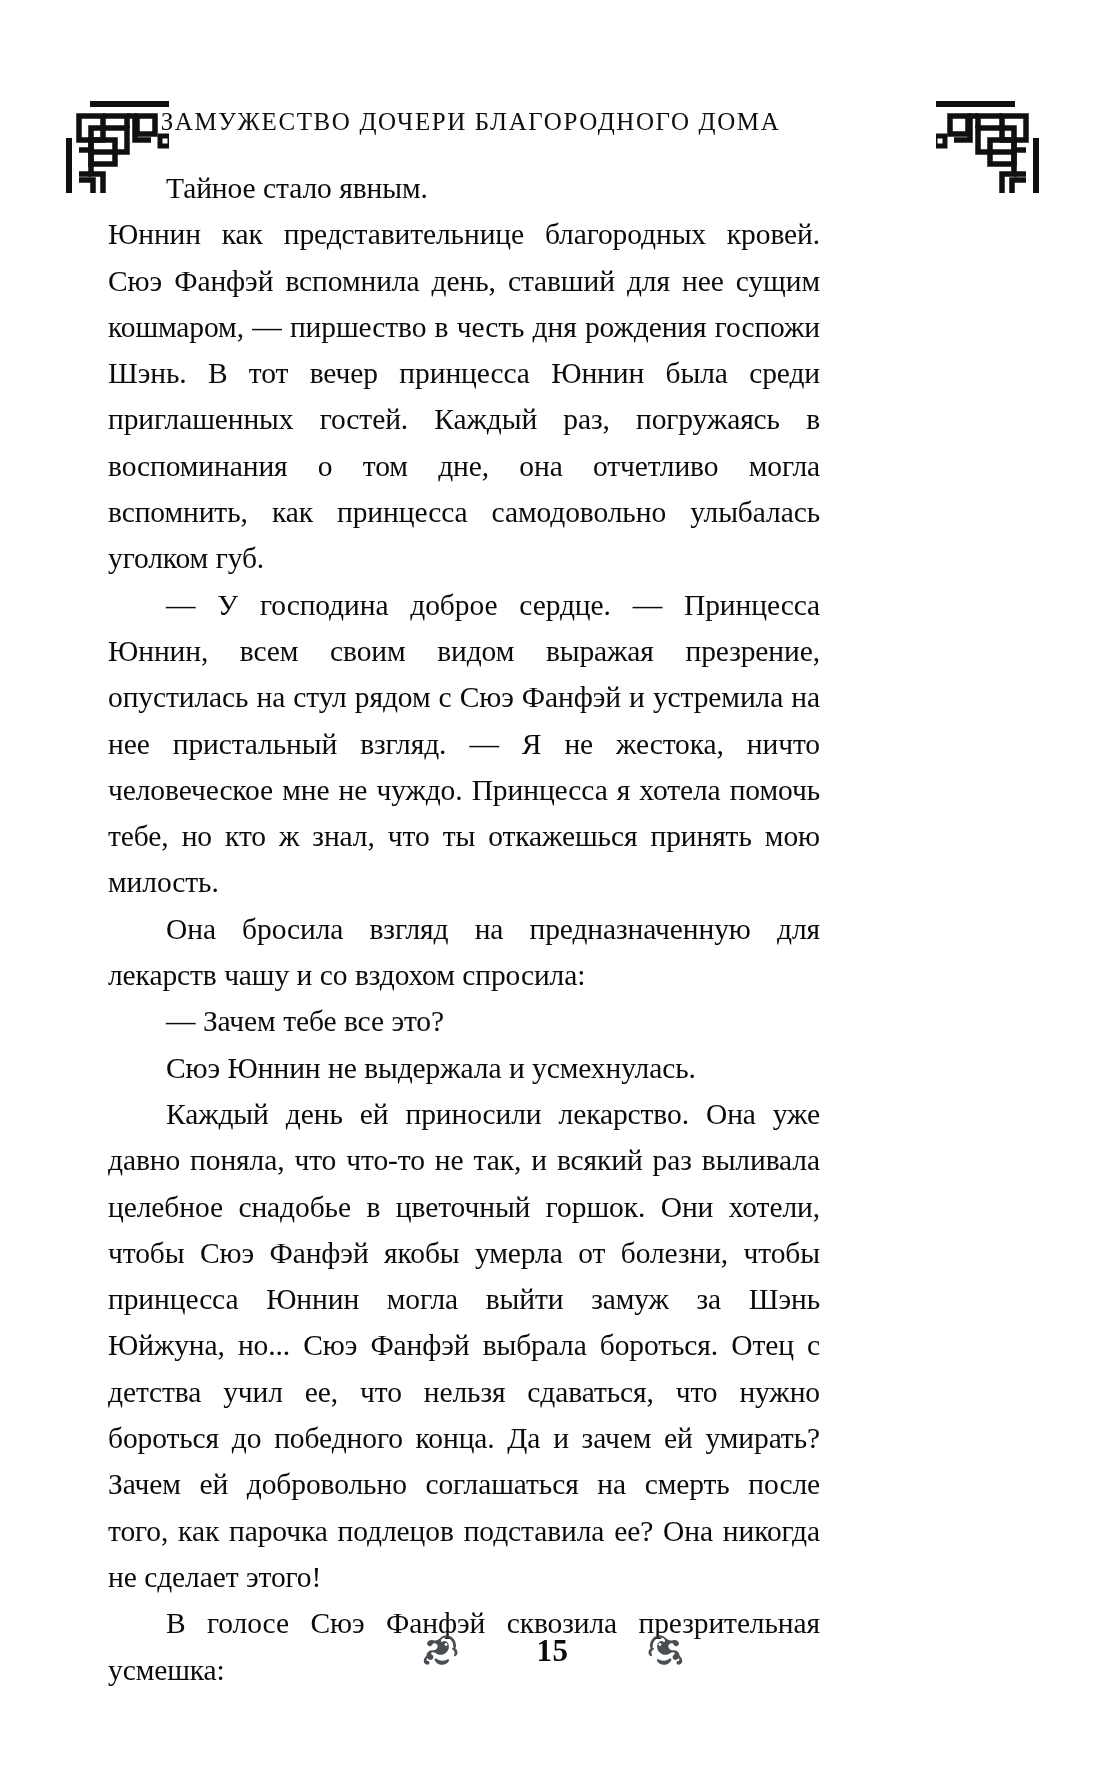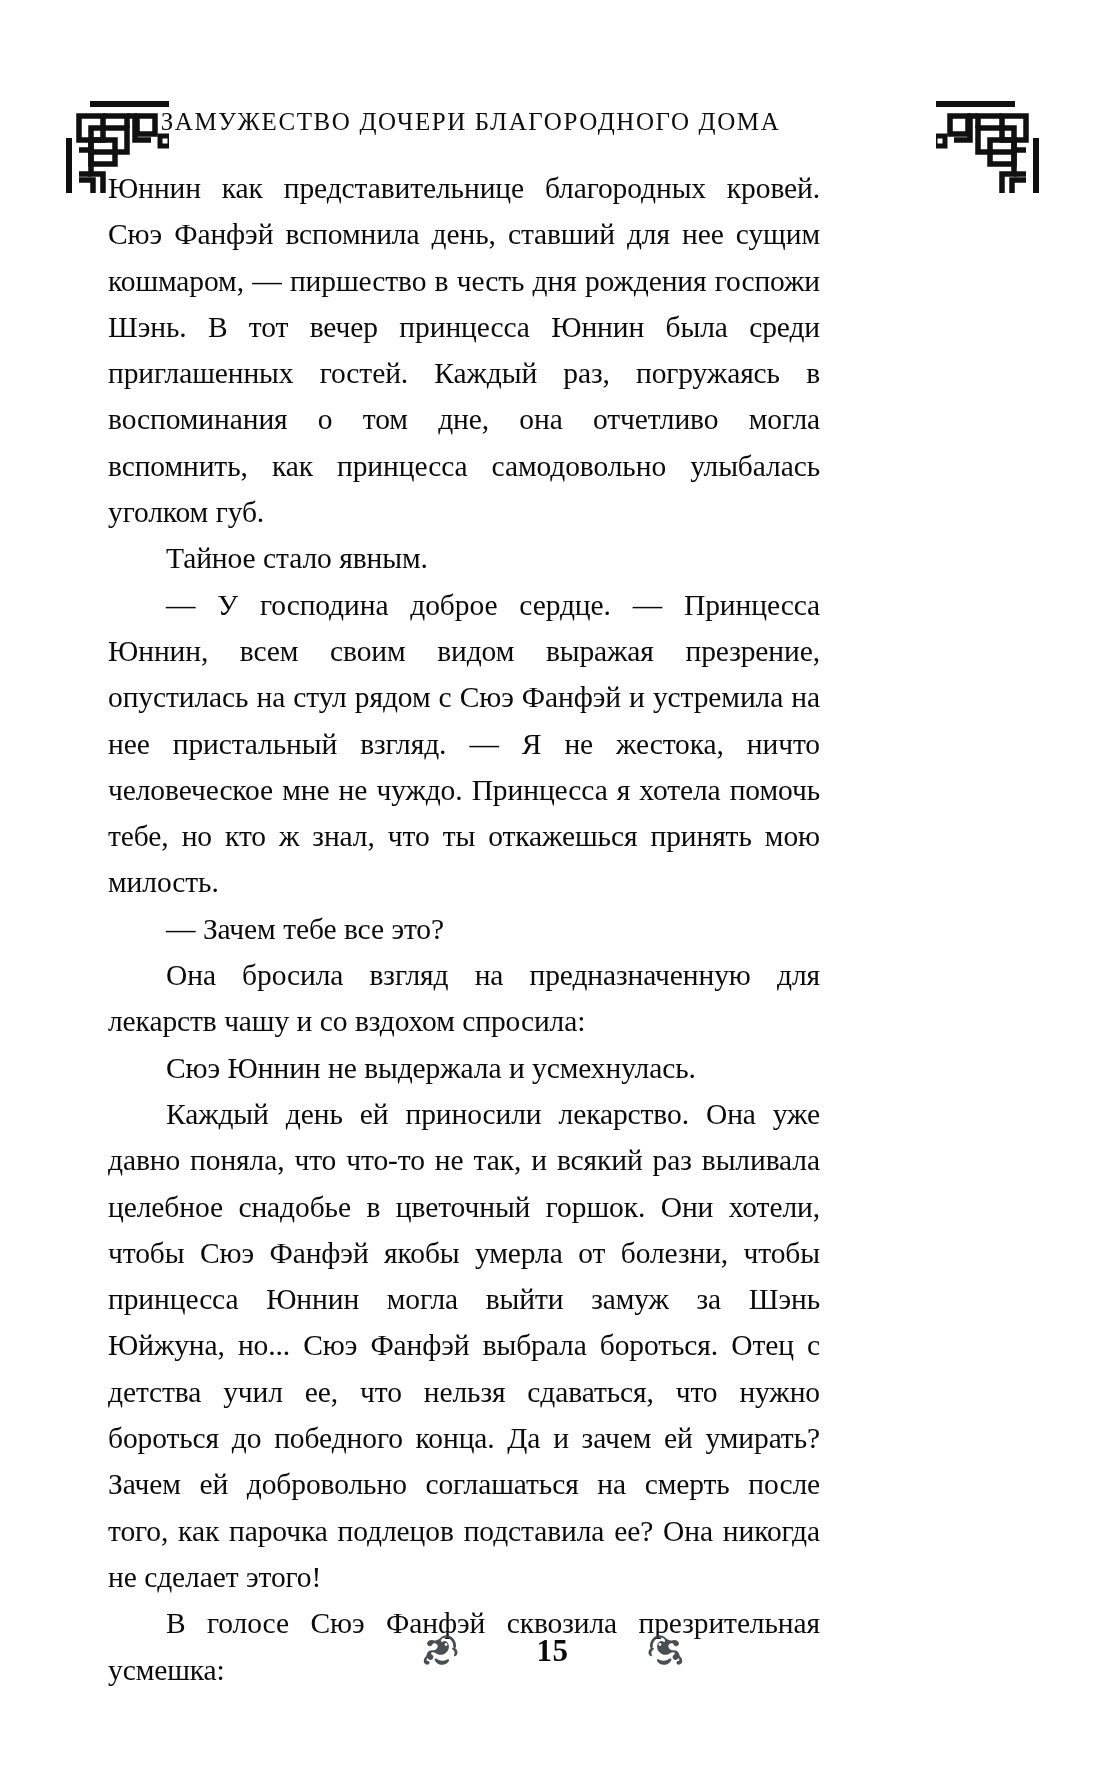--- a/index.html
+++ b/index.html
@@ -157,25 +157,25 @@
           <path d="M12 50 V105" stroke-width="6"></path>
           <path d="M22 62 H34 V86 H46 V105"></path>
           <path d="M22 86 H34"></path>
           <path d="M22 92 H36 V105"></path>
         </g>
       </svg>
     </div>
   </div>
 
   <div class="body-col">
+    <p class="para indent">Тайное стало явным.</p>
     <p class="para">Юннин как представительнице благородных кровей. Сюэ Фанфэй вспомнила день, ставший для нее сущим кошмаром, — пиршество в честь дня рождения госпожи Шэнь. В тот вечер принцесса Юннин была среди приглашенных гостей. Каждый раз, погружаясь в воспоминания о том дне, она отчетливо могла вспомнить, как принцесса самодовольно улыбалась уголком губ.</p>
-    <p class="para indent">Тайное стало явным.</p>
     <p class="para indent">— У господина доброе сердце. — Принцесса Юннин, всем своим видом выражая презрение, опустилась на стул рядом с Сюэ Фанфэй и устремила на нее пристальный взгляд. — Я не жестока, ничто человеческое мне не чуждо. Принцесса я хотела помочь тебе, но кто ж знал, что ты откажешься принять мою милость.</p>
+    <p class="para indent">Она бросила взгляд на предназначенную для лекарств чашу и со вздохом спросила:</p>
     <p class="para indent">— Зачем тебе все это?</p>
-    <p class="para indent">Она бросила взгляд на предназначенную для лекарств чашу и со вздохом спросила:</p>
     <p class="para indent">Сюэ Юннин не выдержала и усмехнулась.</p>
     <p class="para indent">Каждый день ей приносили лекарство. Она уже давно поняла, что что-то не так, и всякий раз выливала целебное снадобье в цветочный горшок. Они хотели, чтобы Сюэ Фанфэй якобы умерла от болезни, чтобы принцесса Юннин могла выйти замуж за Шэнь Юйжуна, но... Сюэ Фанфэй выбрала бороться. Отец с детства учил ее, что нельзя сдаваться, что нужно бороться до победного конца. Да и зачем ей умирать? Зачем ей добровольно соглашаться на смерть после того, как парочка подлецов подставила ее? Она никогда не сделает этого!</p>
     <p class="para indent">В голосе Сюэ Фанфэй сквозила презрительная усмешка:</p>
   </div>
 
   <div class="footer">
     <div class="footer-row">
       <span class="dragon left">
         <svg viewBox="0 0 64 64" xmlns="http://www.w3.org/2000/svg">
           <g fill="#3a3f45">

